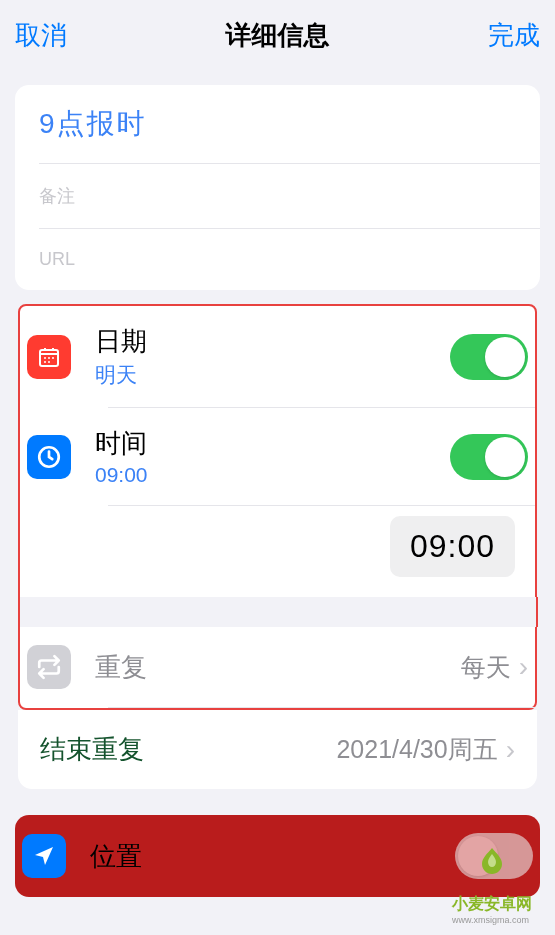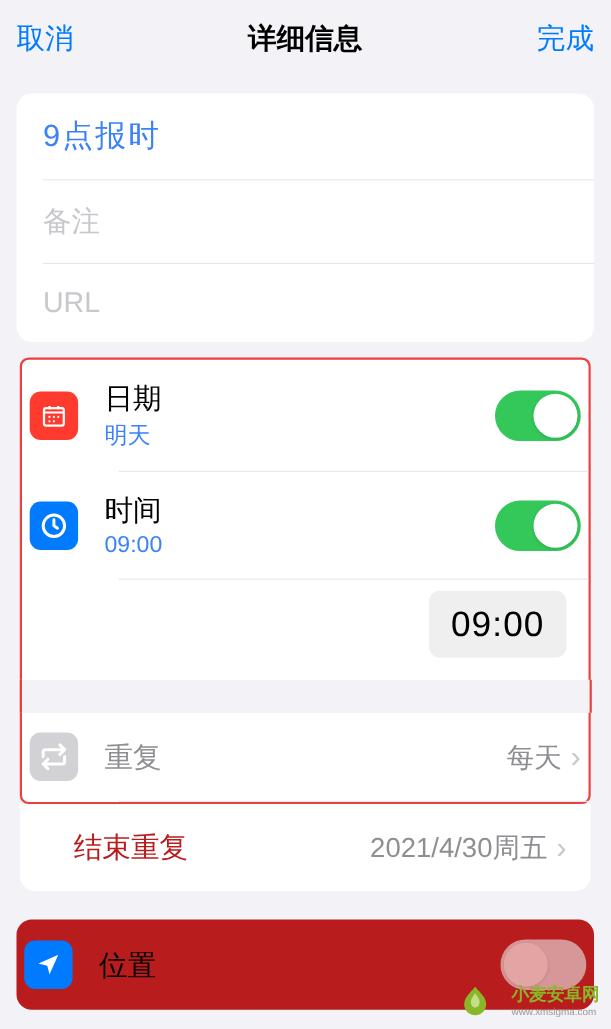--- a/index.html
+++ b/index.html
@@ -46,21 +46,21 @@
       height: 1px;
       background: #e5e5ea;
       margin-left: 24px;
     }
     .title-field {
       font-size: 28px;
       color: #3b82f6;
       letter-spacing: 2px;
     }
     .placeholder {
-      font-size: 26px;
+      font-size: 18px;
       color: #c7c7cc;
     }
     .highlight-box {
       border: 2.5px solid #e8413f;
       border-radius: 8px;
       margin: 0 18px;
       background: #fff;
       overflow: visible;
     }
     .setting-row {
@@ -162,36 +162,36 @@
       display: flex;
       align-items: center;
       padding: 22px 22px;
       background: #fff;
       margin: 0 18px;
       border-bottom-left-radius: 14px;
       border-bottom-right-radius: 14px;
     }
     .end-repeat-label {
       font-size: 26px;
-      color: #b91c1c;
+      color: #14532d;
       flex: 1;
-      margin-left: 27px;
     }
     .location-card {
       background: #b91c1c;
       border-radius: 14px;
       margin: 26px 15px 0;
     }
     .watermark {
       position: absolute;
       bottom: 10px;
-      right: 10px;
+      right: 23px;
       display: flex;
       align-items: center;
       gap: 18px;
+      flex-direction: column;
     }
     .watermark-icon {
       width: 30px;
       height: 30px;
     }
     .watermark-text {
       display: flex;
       flex-direction: column;
     }
     .watermark-main {

